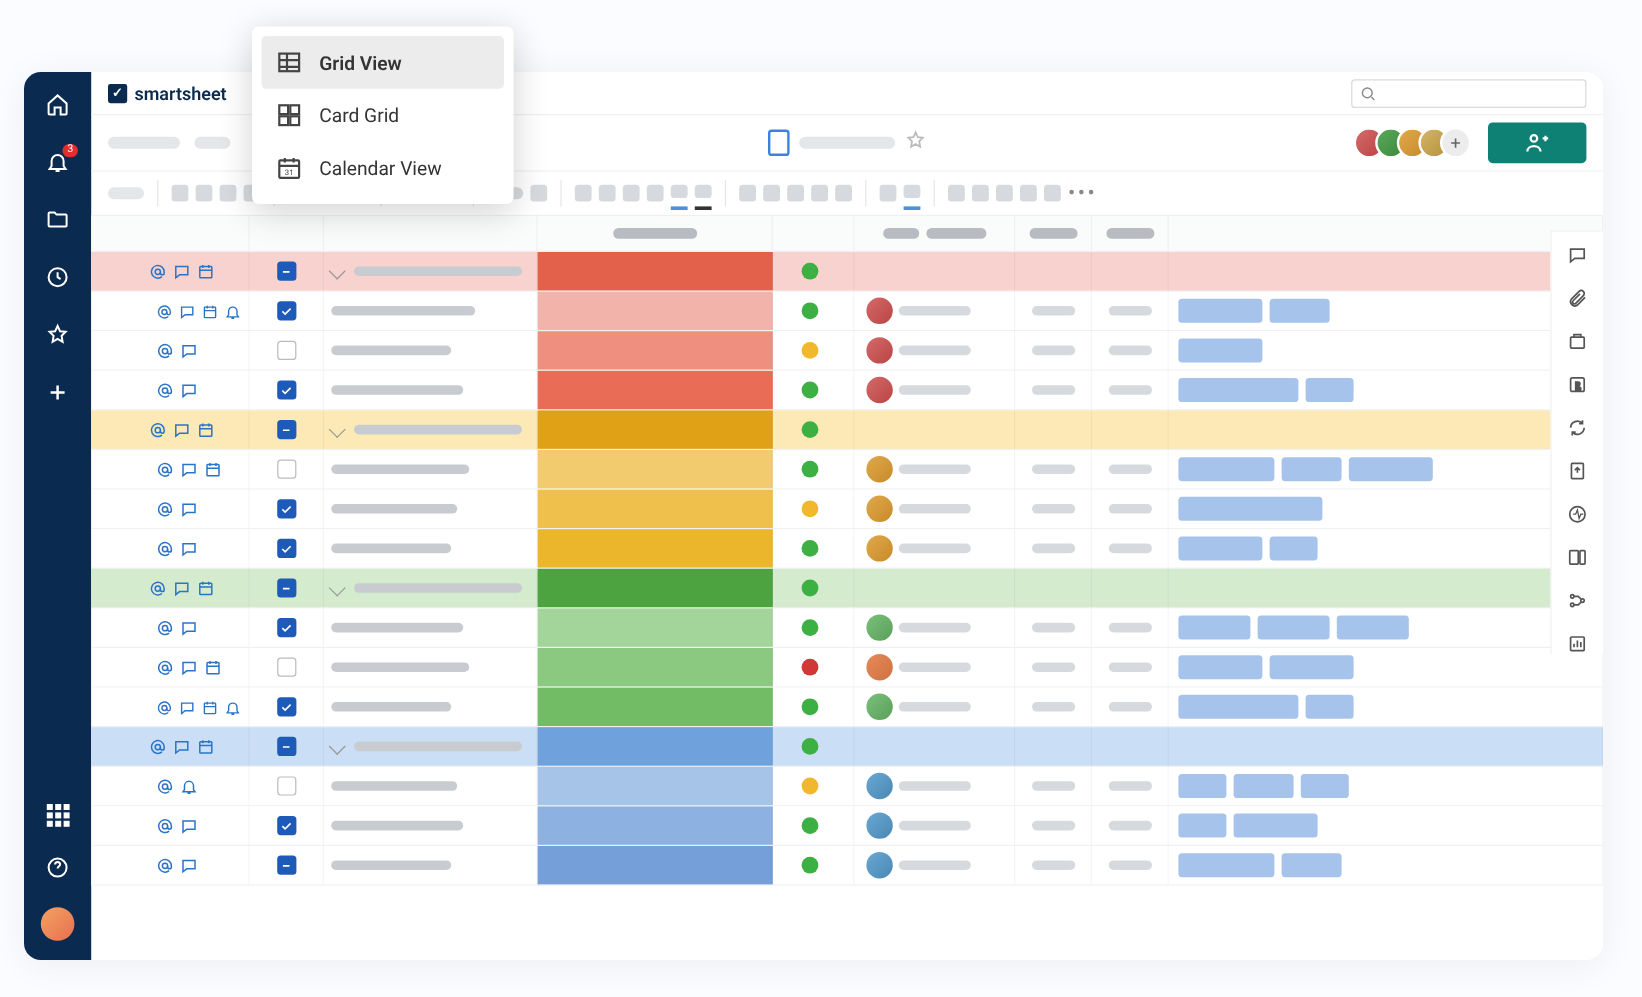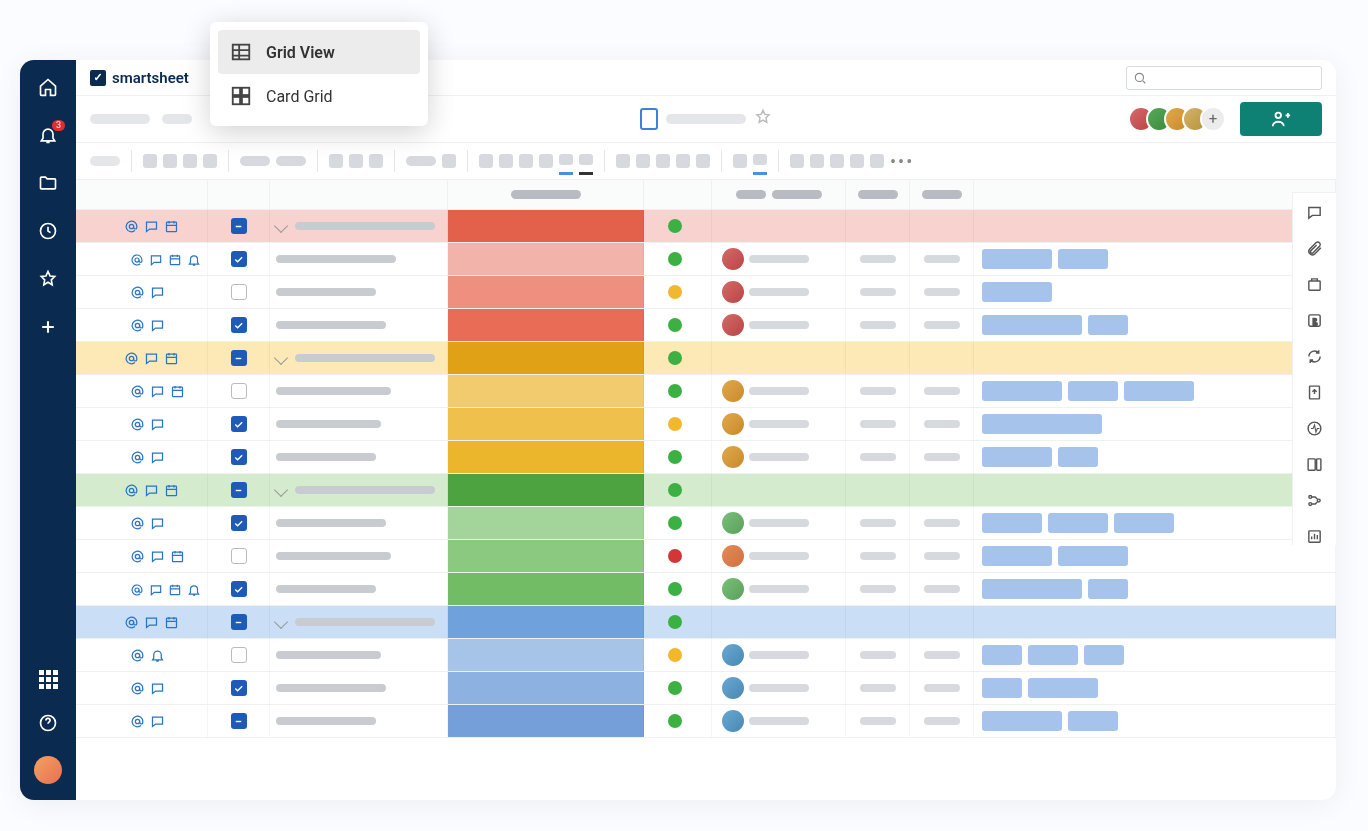--- a/index.html
+++ b/index.html
@@ -984,13 +984,21 @@
   </div>
   <div class="view-item">
     <svg viewBox="0 0 24 24" fill="none" stroke="currentColor" stroke-width="2">
         <rect x="3" y="3" width="8" height="8"></rect>
         <rect x="13" y="3" width="8" height="8"></rect>
         <rect x="3" y="13" width="8" height="8"></rect>
         <rect x="13" y="13" width="8" height="8"></rect>
       </svg>
     <span>Card Grid</span>
   </div>
+  <div class="view-item">
+    <svg viewBox="0 0 24 24" fill="none" stroke="currentColor" stroke-width="2">
+        <rect x="3" y="5" width="18" height="16" rx="1"></rect>
+        <path d="M3 10h18M8 3v4M16 3v4"></path>
+        <text x="12" y="18" font-size="7" text-anchor="middle" fill="currentColor" stroke="none">31</text>
+      </svg>
+    <span>Calendar View</span>
+  </div>
 </div>
 
 </body></html>

